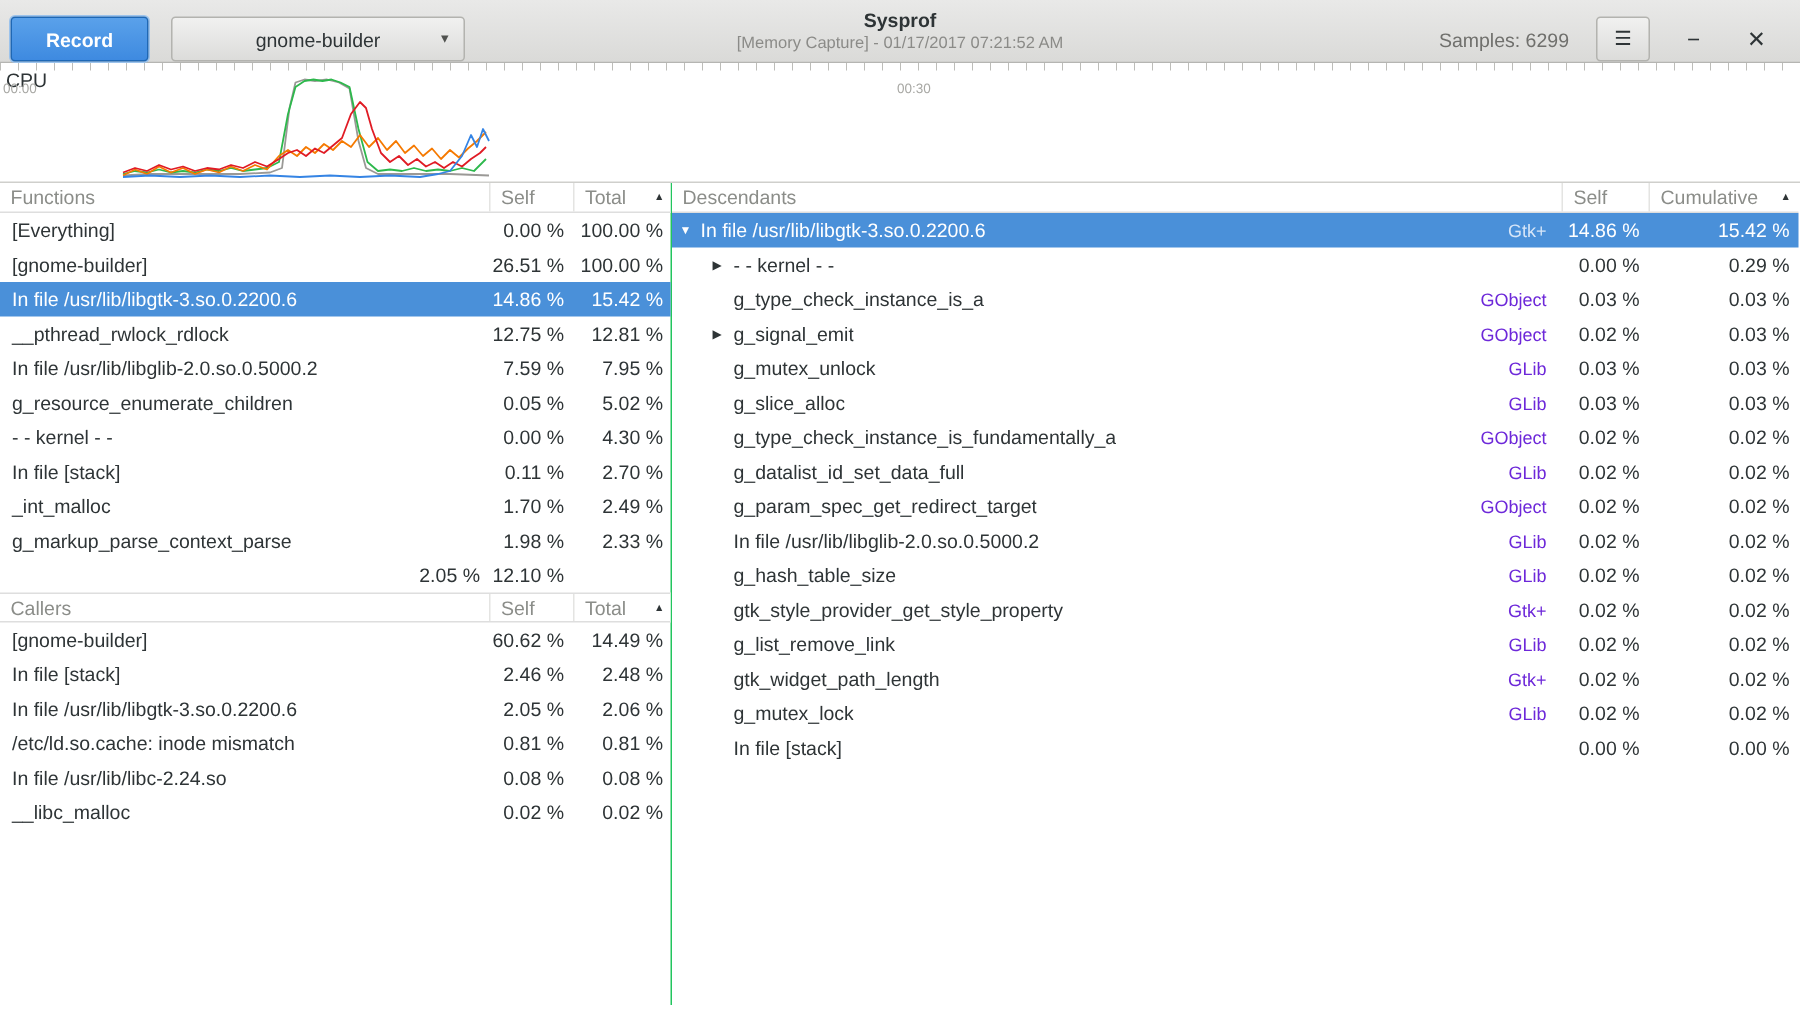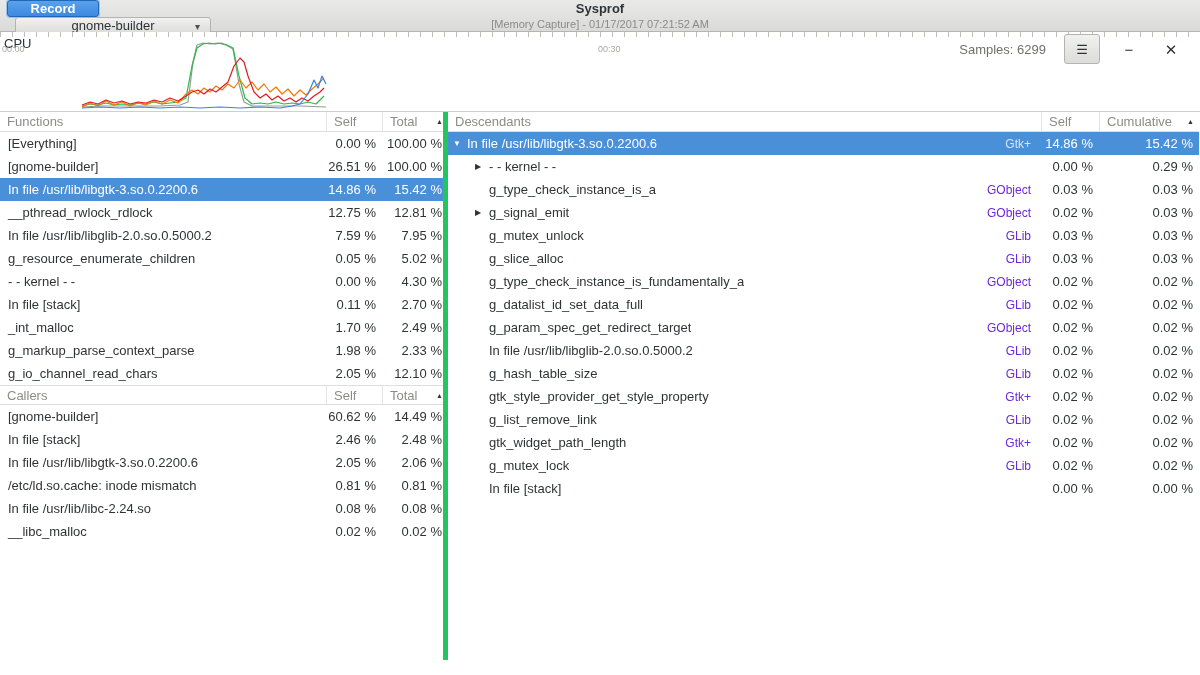--- a/index.html
+++ b/index.html
@@ -6,27 +6,26 @@
   html, body { width: 1200px; height: 675px; overflow: hidden; }
   body {
     font-family: "Liberation Sans", "DejaVu Sans", sans-serif;
     font-size: 13px;
     color: #2e3436;
     background: #ffffff;
   }
 
   
   .headerbar {
-    height: 32px;
+    height: 42px;
     background: linear-gradient(to bottom, #e9e9e8, #dadad8);
     border-bottom: 1px solid #b5b5b2;
     display: flex;
-    align-items: flex-start;
+    align-items: flex-end;
     position: relative;
-    flex-direction: column;
   }
   .record-btn {
     margin-left: 7px;
     width: 92px; height: 30px;
     border-radius: 3px;
     border: 1px solid #1f68b5;
     background: linear-gradient(to bottom, #5aa1ea, #3e8ae0);
     color: #fff;
     font-weight: bold;
     font-size: 13px;
@@ -96,21 +95,21 @@
     background: repeating-linear-gradient(to right, #bdbdb9 0, #bdbdb9 1px, transparent 1px, transparent 12px);
   }
   .cpu-label { position: absolute; top: 4px; left: 4px; font-size: 13px; color: #2e3436; }
   .time-label { position: absolute; top: 12px; font-size: 9px; color: #a8a8a4; }
   .t0 { left: 2px; }
   .t1 { left: 598px; }
   #cpu-svg { position: absolute; left: 0; top: 0; width: 1200px; height: 80px; }
 
   
   .panes { display: flex; height: 548px; }
-  .left-pane { width: 448px; border-right: 5px solid #22c55e; }
+  .left-pane { width: 448px; border-right: 1px solid #22c55e; }
   .right-pane { width: 751px; }
 
   .thead {
     display: grid;
     height: 20px;
     align-items: stretch;
     border-bottom: 1px solid #dedede;
     color: #8b8d89;
     background: #fff;
   }
@@ -251,21 +250,20 @@
             <div class="cell name">_int_malloc</div>
             <div class="cell num">1.70 %</div>
             <div class="cell num">2.49 %</div>
           </div>
           <div class="trow cols3">
             <div class="cell name">g_markup_parse_context_parse</div>
             <div class="cell num">1.98 %</div>
             <div class="cell num">2.33 %</div>
           </div>
           <div class="trow cols3">
-            <div class="cell name">g_io_channel_read_chars</div>
             <div class="cell num">2.05 %</div>
             <div class="cell num">12.10 %</div>
           </div>
         </div>
 
       <div class="thead cols3 callers-head">
         <div class="hcell">
           <span>Callers</span>
         </div>
         <div class="hcell">

